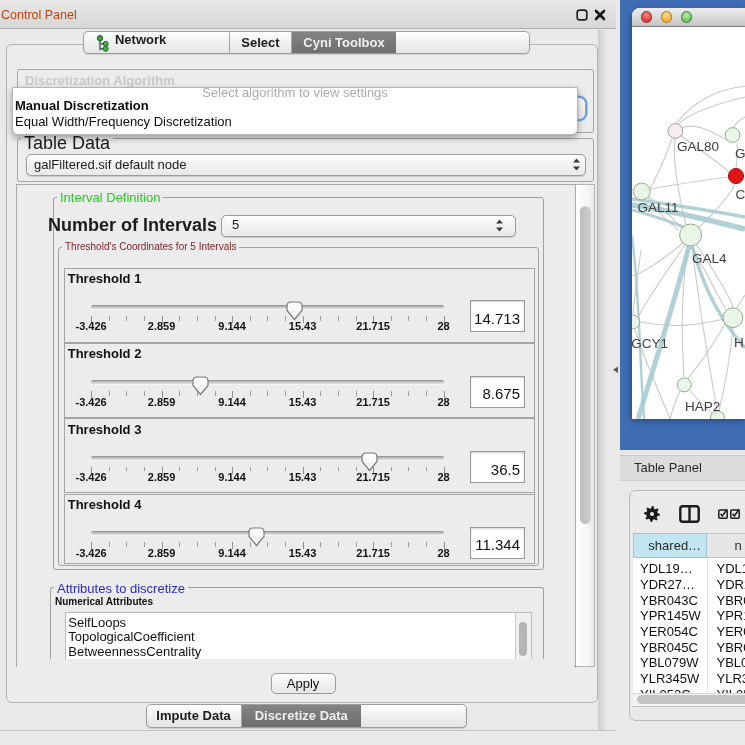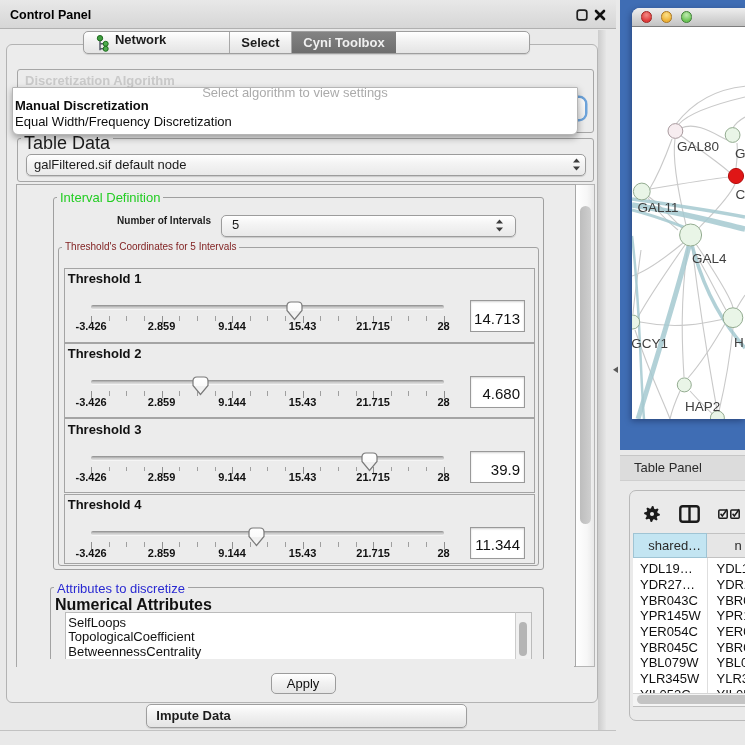--- a/index.html
+++ b/index.html
@@ -6,21 +6,21 @@
  font-family:"Liberation Sans",sans-serif;-webkit-font-smoothing:antialiased;}
 .abs{position:absolute;}
 .t{position:absolute;white-space:nowrap;}
 .fs{position:absolute;border:1px solid #a6a6a6;border-radius:3px;}
 .leg{position:absolute;background:#ececec;padding:0 3px;white-space:nowrap;}
 .combo{position:absolute;border:1px solid #9c9c9c;border-radius:5px;
  background:linear-gradient(#ffffff,#f4f4f4 40%,#e9e9e9);box-shadow:0 1px 1px rgba(0,0,0,0.15);}
 </style></head><body>
 
 <div class="abs" style="left:0;top:0;width:616px;height:28px;background:linear-gradient(#e8e8e8,#d6d6d6);border-bottom:1px solid #b0b0b0;"></div>
-<div class="t" style="left:10px;top:8px;font-size:12.5px;color:#000000;font-weight:bold;">Control Panel</div>
+<div class="t" style="left:1px;top:8px;font-size:12.5px;color:#c2410c;">Control Panel</div>
 <svg class="abs" style="left:576px;top:9px" width="12" height="12" viewBox="0 0 12 12">
     <rect x="1.2" y="1.2" width="9.6" height="9.6" rx="2.4" fill="none" stroke="#222" stroke-width="1.7"></rect>
   </svg>
 <svg class="abs" style="left:594px;top:9px" width="12" height="12" viewBox="0 0 12 12">
     <path d="M2 2 L10 10 M10 2 L2 10" stroke="#111" stroke-width="2.6" stroke-linecap="round" fill="none"></path>
   </svg>
 <div class="abs" style="left:6px;top:44px;width:590px;height:657px;background:#ececec;border:1px solid #b3b3b3;border-radius:6px;"></div>
 <div class="abs" style="left:598px;top:30px;width:8px;height:700px;background:linear-gradient(to right,#cccccc,#e6e6e6);"></div>
 <svg class="abs" style="left:612px;top:366px" width="7" height="8" viewBox="0 0 7 8">
     <path d="M6 0.5 L6 7 L1 3.8 Z" fill="#5a5a5a"></path>
@@ -45,21 +45,21 @@
 <div class="t" style="left:34px;top:157px;font-size:13px;color:#1c1c1c;">galFiltered.sif default node</div>
 <svg class="abs" style="left:572px;top:158px" width="9" height="13" viewBox="0 0 9 13">
     <path d="M4.5 0.5 L8 4.6 L1 4.6 Z" fill="#3b3b3b"></path>
     <path d="M4.5 12.5 L8 8.4 L1 8.4 Z" fill="#3b3b3b"></path>
   </svg>
 <div class="abs" style="left:16px;top:184px;width:558px;height:481px;background:#ececec;border:1px solid #a8a8a8;"></div>
 <div class="abs" style="left:576px;top:184px;width:18px;height:481px;background:linear-gradient(to right,#ffffff,#f7f7f7 60%,#e9e9e9);border:1px solid #b5b5b5;border-left:none;"></div>
 <div class="abs" style="left:580px;top:206px;width:11px;height:318px;background:linear-gradient(to right,#bdbdbd,#cfcfcf);border-radius:6px;"></div>
 <div class="fs" style="left:53px;top:197px;width:489px;height:371px;border-color:#9f9f9f;"></div>
 <div class="leg t" style="left:57px;top:189.7px;font-size:13px;color:#23cd23;">Interval Definition</div>
-<div class="t" style="left:0px;top:215px;width:211px;text-align:right;font-size:10px;font-weight:bold;color:#1c1c1c;">Number of Intervals</div>
+<div class="t" style="left:0px;top:215px;width:211px;text-align:right;font-size:18px;font-weight:bold;color:#1c1c1c;padding-left:6px;">Number of Intervals</div>
 <div class="combo" style="left:221px;top:215px;width:293px;height:20px;"></div>
 <div class="t" style="left:232px;top:217px;font-size:13px;color:#1c1c1c;">5</div>
 <svg class="abs" style="left:495px;top:219px" width="9" height="13" viewBox="0 0 9 13">
     <path d="M4.5 0.5 L8 4.6 L1 4.6 Z" fill="#3b3b3b"></path>
     <path d="M4.5 12.5 L8 8.4 L1 8.4 Z" fill="#3b3b3b"></path>
   </svg>
 <div class="fs" style="left:58px;top:247px;width:479px;height:317px;border-color:#a2a2a2;"></div>
 <div class="leg t" style="left:62px;top:241px;font-size:10px;color:#7f1d1d;">Threshold's Coordinates for 5 Intervals</div>
 <div class="abs" style="left:63.5px;top:267.6px;width:469px;height:73px;border:1px solid #a4a4a4;background:#ececec;"></div>
 <div class="t" style="left:67.7px;top:270.8px;font-size:13px;font-weight:bold;color:#111;">Threshold 1</div>
@@ -139,21 +139,21 @@
       <linearGradient id="th1" x1="0" y1="0" x2="0" y2="1">
         <stop offset="0" stop-color="#ffffff"></stop>
         <stop offset="0.5" stop-color="#fafafa"></stop>
         <stop offset="0.55" stop-color="#efefef"></stop>
         <stop offset="1" stop-color="#f6f6f6"></stop>
       </linearGradient>
     </defs>
     <path d="M1 5 Q1 1 5 1 L12 1 Q16 1 16 5 L16 9.5 L8.5 18.5 L1 9.5 Z" fill="url(#th1)" stroke="#7a7a7a" stroke-width="1.2"></path>
   </svg>
 <div class="abs" style="left:470px;top:375.7px;width:55px;height:32px;background:#fff;border:1px solid #999;box-shadow:inset 0 1px 2px rgba(0,0,0,0.18);box-sizing:border-box;"></div>
-<div class="t" style="left:470px;top:385.2px;width:50px;text-align:right;font-size:15px;color:#111;">4.680</div>
+<div class="t" style="left:470px;top:385.2px;width:50px;text-align:right;font-size:15px;color:#111;">8.675</div>
 <div class="abs" style="left:63.5px;top:418.4px;width:469px;height:73px;border:1px solid #a4a4a4;background:#ececec;"></div>
 <div class="t" style="left:67.7px;top:421.6px;font-size:13px;font-weight:bold;color:#111;">Threshold 3</div>
 <div class="abs" style="left:91px;top:455.5px;width:353px;height:4px;border-radius:2px;background:linear-gradient(#8a8a8a,#c9c9c9 55%,#e2e2e2);border-bottom:1px solid #f5f5f5;"></div>
 <div class="abs" style="left:91.1px;top:466.8px;width:1px;height:7px;background:#8f8f8f;"></div>
 <div class="abs" style="left:108.7px;top:466.8px;width:1px;height:4.5px;background:#9f9f9f;"></div>
 <div class="abs" style="left:126.3px;top:466.8px;width:1px;height:4.5px;background:#9f9f9f;"></div>
 <div class="abs" style="left:144.0px;top:466.8px;width:1px;height:4.5px;background:#9f9f9f;"></div>
 <div class="abs" style="left:161.6px;top:466.8px;width:1px;height:7px;background:#8f8f8f;"></div>
 <div class="abs" style="left:179.2px;top:466.8px;width:1px;height:4.5px;background:#9f9f9f;"></div>
 <div class="abs" style="left:196.8px;top:466.8px;width:1px;height:4.5px;background:#9f9f9f;"></div>
@@ -182,21 +182,21 @@
       <linearGradient id="th2" x1="0" y1="0" x2="0" y2="1">
         <stop offset="0" stop-color="#ffffff"></stop>
         <stop offset="0.5" stop-color="#fafafa"></stop>
         <stop offset="0.55" stop-color="#efefef"></stop>
         <stop offset="1" stop-color="#f6f6f6"></stop>
       </linearGradient>
     </defs>
     <path d="M1 5 Q1 1 5 1 L12 1 Q16 1 16 5 L16 9.5 L8.5 18.5 L1 9.5 Z" fill="url(#th2)" stroke="#7a7a7a" stroke-width="1.2"></path>
   </svg>
 <div class="abs" style="left:470px;top:451.1px;width:55px;height:32px;background:#fff;border:1px solid #999;box-shadow:inset 0 1px 2px rgba(0,0,0,0.18);box-sizing:border-box;"></div>
-<div class="t" style="left:470px;top:460.6px;width:50px;text-align:right;font-size:15px;color:#111;">39.9</div>
+<div class="t" style="left:470px;top:460.6px;width:50px;text-align:right;font-size:15px;color:#111;">36.5</div>
 <div class="abs" style="left:63.5px;top:493.8px;width:469px;height:68px;border:1px solid #a4a4a4;background:#ececec;"></div>
 <div class="t" style="left:67.7px;top:497.0px;font-size:13px;font-weight:bold;color:#111;">Threshold 4</div>
 <div class="abs" style="left:91px;top:530.9px;width:353px;height:4px;border-radius:2px;background:linear-gradient(#8a8a8a,#c9c9c9 55%,#e2e2e2);border-bottom:1px solid #f5f5f5;"></div>
 <div class="abs" style="left:91.1px;top:542.2px;width:1px;height:7px;background:#8f8f8f;"></div>
 <div class="abs" style="left:108.7px;top:542.2px;width:1px;height:4.5px;background:#9f9f9f;"></div>
 <div class="abs" style="left:126.3px;top:542.2px;width:1px;height:4.5px;background:#9f9f9f;"></div>
 <div class="abs" style="left:144.0px;top:542.2px;width:1px;height:4.5px;background:#9f9f9f;"></div>
 <div class="abs" style="left:161.6px;top:542.2px;width:1px;height:7px;background:#8f8f8f;"></div>
 <div class="abs" style="left:179.2px;top:542.2px;width:1px;height:4.5px;background:#9f9f9f;"></div>
 <div class="abs" style="left:196.8px;top:542.2px;width:1px;height:4.5px;background:#9f9f9f;"></div>
@@ -228,31 +228,32 @@
         <stop offset="0.55" stop-color="#efefef"></stop>
         <stop offset="1" stop-color="#f6f6f6"></stop>
       </linearGradient>
     </defs>
     <path d="M1 5 Q1 1 5 1 L12 1 Q16 1 16 5 L16 9.5 L8.5 18.5 L1 9.5 Z" fill="url(#th3)" stroke="#7a7a7a" stroke-width="1.2"></path>
   </svg>
 <div class="abs" style="left:470px;top:526.5px;width:55px;height:32px;background:#fff;border:1px solid #999;box-shadow:inset 0 1px 2px rgba(0,0,0,0.18);box-sizing:border-box;"></div>
 <div class="t" style="left:470px;top:536.0px;width:50px;text-align:right;font-size:15px;color:#111;">11.344</div>
 <div class="fs" style="left:50px;top:587px;width:492px;height:80px;border-color:#a2a2a2;border-bottom:none;border-radius:3px 3px 0 0;"></div>
 <div class="leg t" style="left:54px;top:581px;font-size:13px;color:#2929d2;">Attributes to discretize</div>
-<div class="t" style="left:55px;top:596px;font-size:16px;font-weight:bold;color:#111;">Numerical Attributes</div>
+<div class="t" style="left:55px;top:596px;font-size:10px;font-weight:bold;color:#111;">Numerical Attributes</div>
 <div class="abs" style="left:65px;top:611.7px;width:450px;height:46px;background:#fff;border:1px solid #bbb;border-right:none;"></div>
 <div class="t" style="left:68.3px;top:614.5px;font-size:13px;color:#111;">SelfLoops</div>
 <div class="t" style="left:68.3px;top:629.3px;font-size:13px;color:#111;">TopologicalCoefficient</div>
 <div class="t" style="left:68.3px;top:644.1px;font-size:13px;color:#111;">BetweennessCentrality</div>
 <div class="abs" style="left:515.4px;top:611.7px;width:15px;height:46px;background:#f0f0f0;border:1px solid #bbb;border-left:1px solid #ccc;"></div>
 <div class="abs" style="left:518.6px;top:621.9px;width:8.6px;height:34px;background:#b5b5b5;border-radius:4.5px;"></div>
 <div class="abs" style="left:17px;top:658.7px;width:557px;height:41px;background:#ececec;"></div>
 <div class="abs" style="left:270.6px;top:672.5px;width:65px;height:21px;border:1px solid #9c9c9c;border-radius:5px;background:linear-gradient(#ffffff,#f2f2f2 45%,#e6e6e6);box-sizing:border-box;display:flex;align-items:center;justify-content:center;font-size:13px;color:#111;">Apply</div>
 <div class="abs" style="left:145.5px;top:703.7px;width:319.5px;height:22px;border:1px solid #9e9e9e;border-radius:5px;background:linear-gradient(#ffffff,#f1f1f1 45%,#e4e4e4);box-shadow:0 1px 1px rgba(0,0,0,0.12);overflow:hidden;display:flex;">
     <div style="width:94px;height:22px;display:flex;align-items:center;justify-content:center;font-size:13px;font-weight:bold;color:#1c1c1c;box-sizing:border-box;">Impute Data</div>
+    <div style="width:120.5px;height:22px;background:linear-gradient(#838383,#6e6e6e);border-left:1px solid #a8a8a8;display:flex;align-items:center;justify-content:center;font-size:13px;font-weight:bold;color:#f0f0f0;box-sizing:border-box;">Discretize Data</div>
   </div>
 <div class="abs" style="left:620px;top:0;width:125px;height:450px;background:#3f6db4;"></div>
 <div class="abs" style="left:632px;top:8px;width:113px;height:411px;background:#fff;border-radius:8px 0 0 0;box-shadow:-1px 2px 6px rgba(0,0,30,0.35);"></div>
 <div class="abs" style="left:632px;top:8px;width:113px;height:18px;background:linear-gradient(#eeeeee,#c3c3c3);border-bottom:1px solid #7d7d7d;border-radius:8px 0 0 0;"></div>
 <div class="abs" style="left:640.9000000000001px;top:11.4px;width:11.6px;height:11.6px;border-radius:50%;background:radial-gradient(circle at 50% 30%, #f28b85, #e03b3b 70%);border:1px solid #9e2421;box-sizing:border-box;"></div>
 <div class="abs" style="left:660.7px;top:11.4px;width:11.6px;height:11.6px;border-radius:50%;background:radial-gradient(circle at 50% 30%, #fbe08a, #eeb236 70%);border:1px solid #a8751f;box-sizing:border-box;"></div>
 <div class="abs" style="left:680.9000000000001px;top:11.4px;width:11.6px;height:11.6px;border-radius:50%;background:radial-gradient(circle at 50% 30%, #c0eab2, #6cc556 70%);border:1px solid #3d7e35;box-sizing:border-box;"></div>
 <svg class="abs" style="left:632px;top:27px" width="113" height="392" viewBox="632 27 113 392">
 <g fill="none" stroke="#c9c9c9" stroke-width="1.1">
 <path d="M676 124 C696 98 722 88 748 86"></path>

